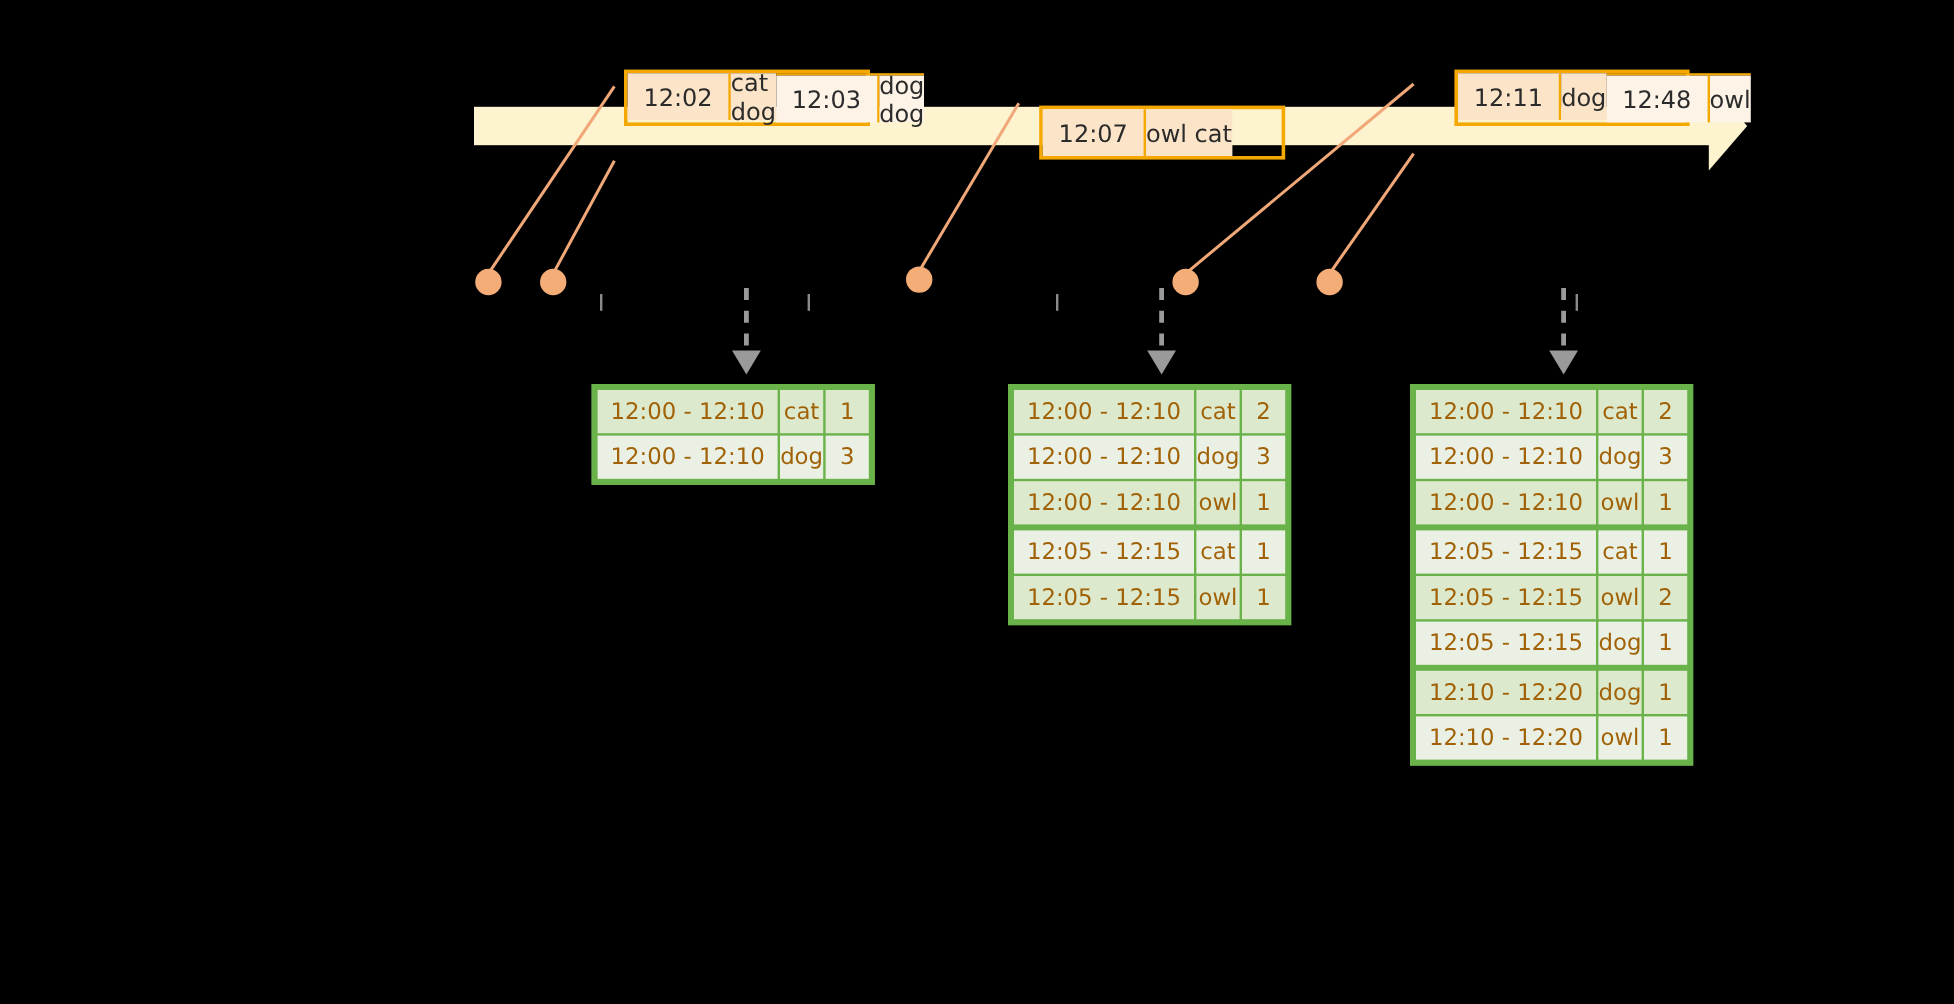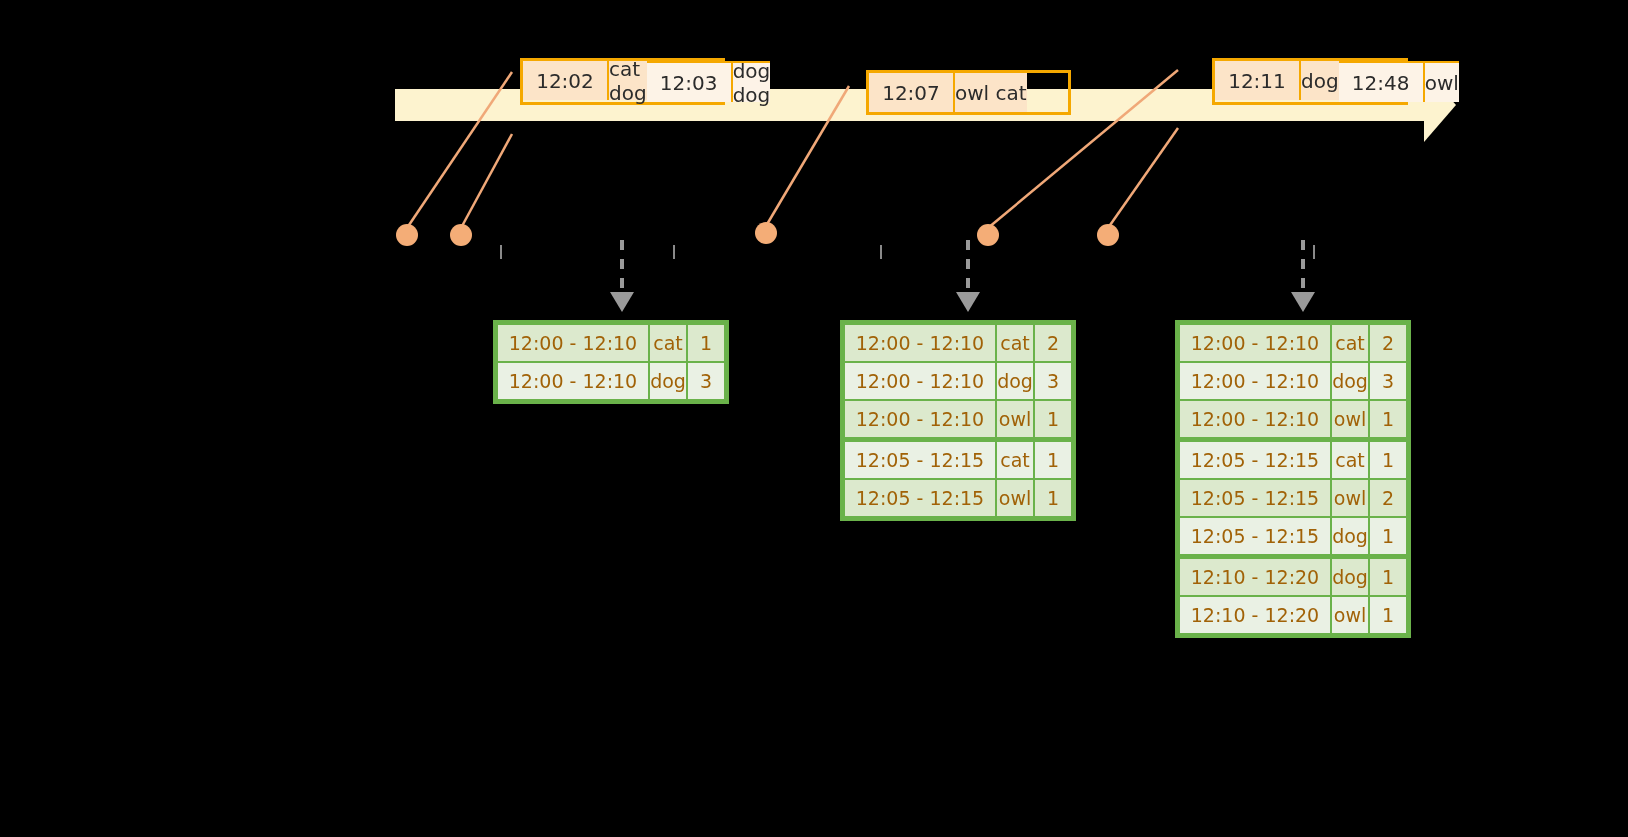--- a/index.html
+++ b/index.html
@@ -156,21 +156,21 @@
     <div class="evt-row shade-a">
       <div class="evt-cell time">12:02</div>
       <div class="evt-cell words">cat dog</div>
     </div>
     <div class="evt-row shade-b">
       <div class="evt-cell time">12:03</div>
       <div class="evt-cell words">dog dog</div>
     </div>
   </div>
 
-  <div class="evt" style="left:866px; top:70px; width:205px;">
+  <div class="evt" style="left:866px; top:88px; width:205px;">
     <div class="evt-row shade-a">
       <div class="evt-cell time">12:07</div>
       <div class="evt-cell words">owl cat</div>
     </div>
   </div>
 
   <div class="evt" style="left:1212px; top:58px; width:196px;">
     <div class="evt-row shade-a">
       <div class="evt-cell time">12:11</div>
       <div class="evt-cell words">dog</div>

